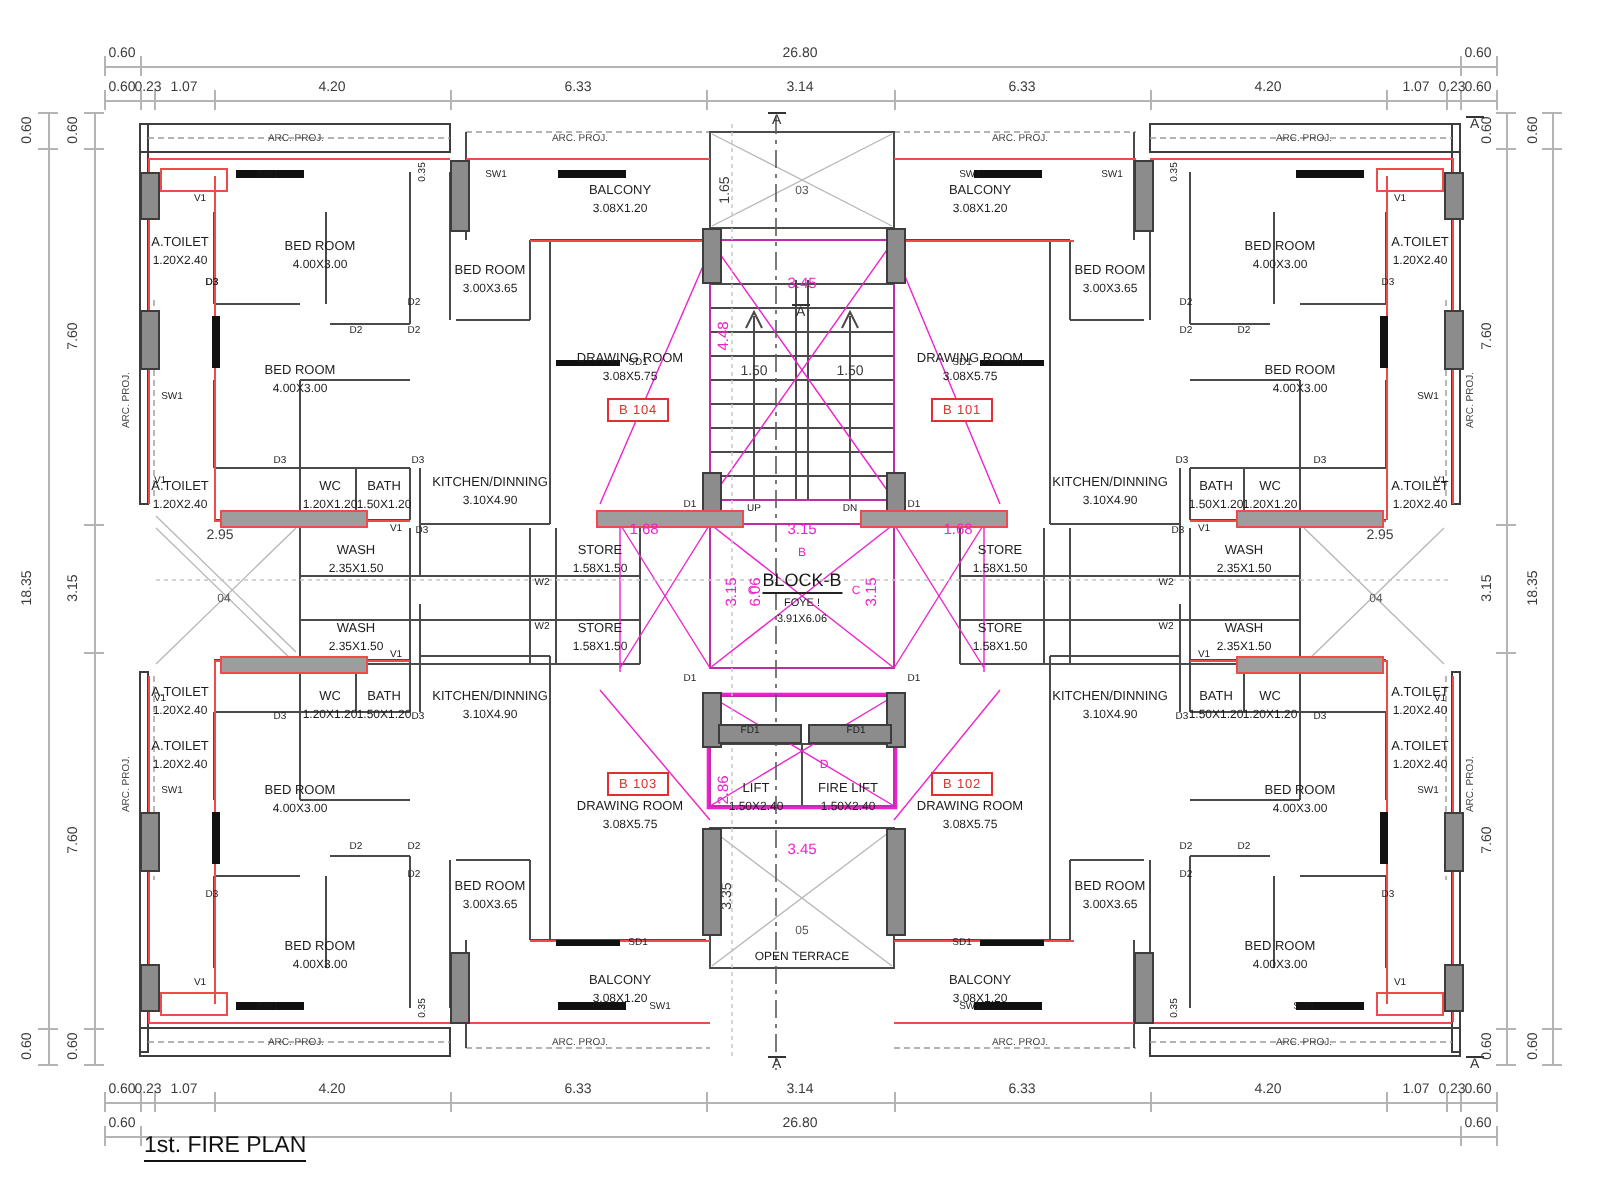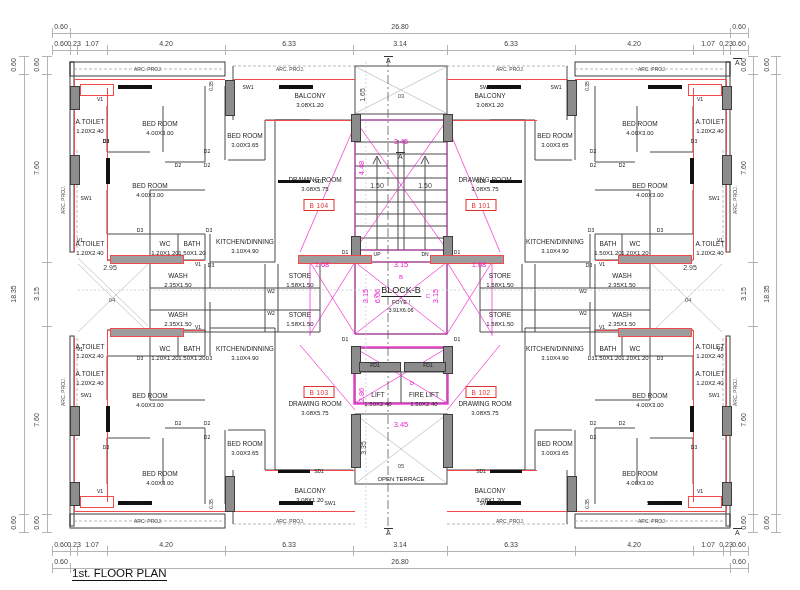--- a/index.html
+++ b/index.html
@@ -828,14 +828,14 @@
   <div class="txt t5 ctr" style="left:481px;top:472px;">SD1</div>
 
   <div class="txt t5" style="left:212px;top:86px;transform:translate(-50%,-50%) rotate(-90deg);">0.35</div>
   <div class="txt t5" style="left:588px;top:86px;transform:translate(-50%,-50%) rotate(-90deg);">0.35</div>
   <div class="txt t5" style="left:212px;top:504px;transform:translate(-50%,-50%) rotate(-90deg);">0.35</div>
   <div class="txt t5" style="left:588px;top:504px;transform:translate(-50%,-50%) rotate(-90deg);">0.35</div>
 
   <div class="txt t5 ctr" style="left:377px;top:255px;">UP</div>
   <div class="txt t5 ctr" style="left:425px;top:255px;">DN</div>
 
-  <div class="title" style="left:72px;top:567px;">1st. FLOOR PLAN</div>
+  <div class="title" style="left:72px;top:567px;">1st. FIRE PLAN</div>
 </div>
 
 </body></html>

